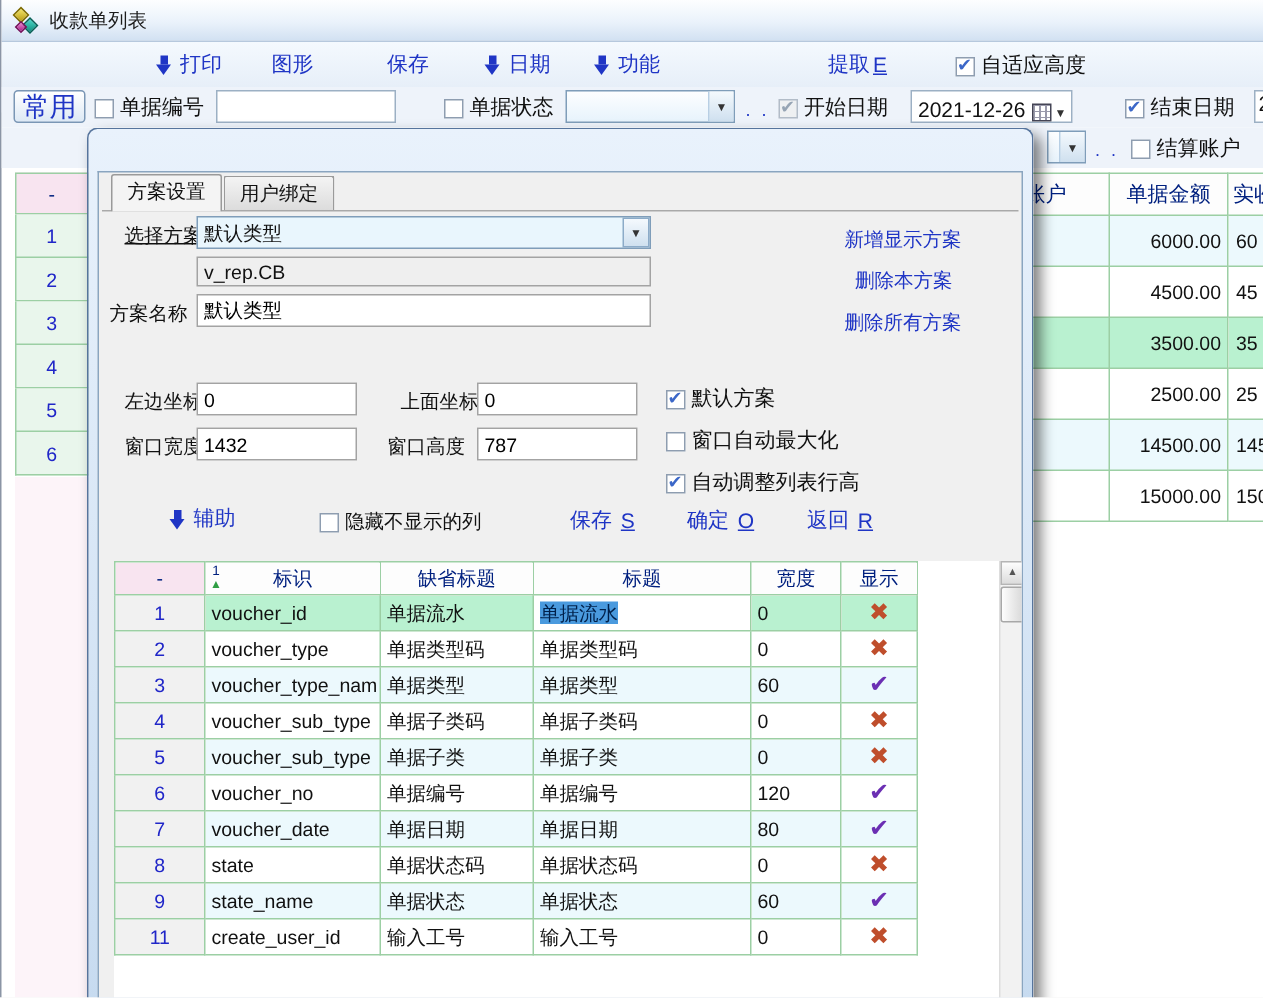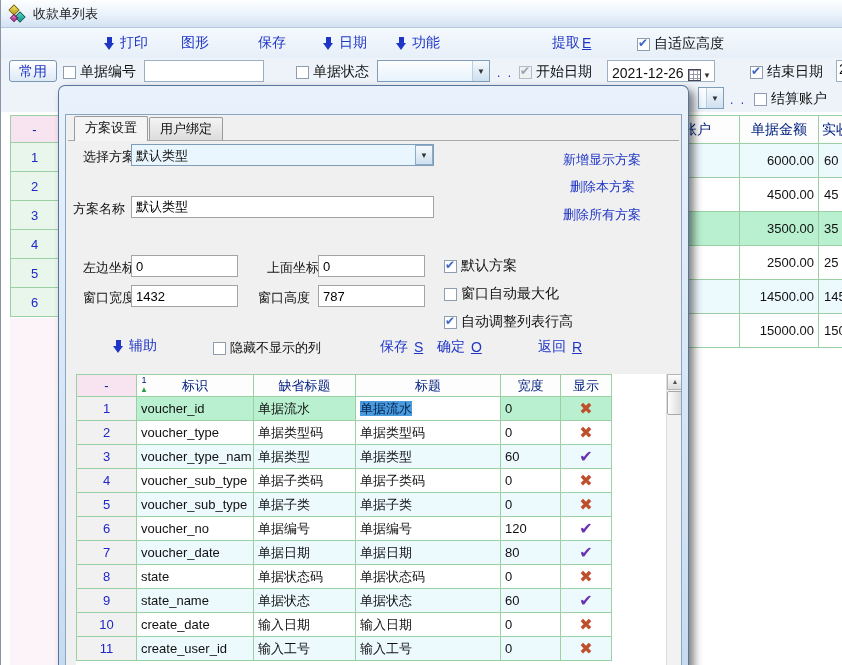--- a/index.html
+++ b/index.html
@@ -24,21 +24,21 @@
   .darr { position:relative; width:11px; height:13px; margin-right:5px; flex:0 0 auto; }
   .darr::before { content:""; position:absolute; left:3px; top:0; width:5px; height:6px; background:#1f35c5; }
   .darr::after  { content:""; position:absolute; left:0; top:6px; border-left:5px solid transparent; border-right:5px solid transparent; border-top:7px solid #1f35c5; }
   .ukey { text-decoration:underline; margin-left:2px; }
 
   .frow { position:absolute; left:0; width:842px; background:#eef3fa; }
   .frow1 { top:58px; height:27px; }
   .frow2 { top:85px; height:27px; background:#eef3fa; }
 
   .btn-common { position:absolute; left:8px; top:2px; width:48px; height:22px; border:1px solid #7a96b5; border-radius:3px;
-    background:linear-gradient(#ffffff,#dde9f5); color:#1f35c5; font-size:14px; text-align:center; line-height:20px; cursor:pointer;}
+    background:linear-gradient(#ffffff,#dde9f5); color:#1f35c5; font-size:18px; text-align:center; line-height:20px; cursor:pointer;}
   .link-more { position:absolute; left:14px; top:4px; color:#1f35c5; font-size:20px; cursor:pointer;margin-top:28px; }
 
   .cb { position:absolute; display:flex; align-items:center; gap:4px; font-size:14px; color:#111; cursor:pointer; }
   .cb .box { width:13px; height:13px; background:#fff; border:1px solid #8e9db0; position:relative; flex:0 0 auto;}
   .cb.checked .box::after { content:"✔"; position:absolute; left:0px; top:-3px; font-size:12px; font-weight:bold; color:#3b67c8; }
   .cb.dim .box { background:#eef0f2; border-color:#b2bcc8; }
   .cb.dim .box::after { color:#96a4b4; }
 
   .tinput { position:absolute; height:22px; border:1px solid #9cb0c4; background:#fff; font-family:inherit; font-size:13px; padding:0 3px; }
   .combo { position:absolute; height:22px; border:1px solid #7f9db9; background:linear-gradient(#fdfeff,#e7f3fc); display:flex; }
@@ -276,25 +276,26 @@
     </tbody>
   </table>
 
   <div class="dlg">
     <div class="dlg-client">
 
       <div class="tabline"></div>
       <span class="tab active" style="left:8px;">方案设置</span>
       <span class="tab" style="left:83px;">用户绑定</span>
 
-      <span class="dlabel" style="left:17px; top:33px;">选择方案</span>
+      <span class="dlabel" style="left:17px; top:33px;text-decoration:underline;">选择方案</span>
       <div class="dcombo" style="left:65px; top:29px; width:303px;">
         <span class="cbody">默认类型</span>
         <span class="cbtn">▼</span>
       </div>
+      <div class="dstatic" style="left:65px; top:56px; width:303px;">v_rep.CB</div>
 
       <span class="dlabel" style="left:7px; top:85px;">方案名称</span>
       <input class="dinput" style="left: 65px; top: 81px; width: 303px;" readonly="" value="默认类型">
 
       <span class="dlink" style="left:497px; top:36px;">新增显示方案</span>
       <span class="dlink" style="left:504px; top:63px;">删除本方案</span>
       <span class="dlink" style="left:497px; top:91px;">删除所有方案</span>
 
       <span class="dlabel" style="left:17px; top:144px;">左边坐标</span>
       <input class="dinput" style="left: 65px; top: 140px; width: 107px;" readonly="" value="0">
@@ -320,21 +321,21 @@
 
       <span class="dbtn" style="left:47px; top:222px;">
           <span class="darr"></span>
           <span>辅助</span>
         </span>
       <span class="cb" style="left:147px; top:224px; font-size:13px;">
         <span class="box"></span>
         <span>隐藏不显示的列</span>
       </span>
       <span class="dbtn" style="left:314px; top:223px;"><span>保存</span>&nbsp;<span class="ukey">S</span></span>
-      <span class="dbtn" style="left:371px; top:223px;"><span>确定</span>&nbsp;<span class="ukey">O</span></span>
+      <span class="dbtn" style="left:392px; top:223px;"><span>确定</span>&nbsp;<span class="ukey">O</span></span>
       <span class="dbtn" style="left:472px; top:223px;"><span>返回</span>&nbsp;<span class="ukey">R</span></span>
 
       <div class="dtblwrap">
         <table class="dtbl">
           <colgroup>
               <col style="width:60px">
               <col style="width:117px">
               <col style="width:102px">
               <col style="width:145px">
               <col style="width:60px">
@@ -423,28 +424,20 @@
             </tr>
             <tr data-sel="false">
               <td class="c-n">9</td>
               <td>state_name</td>
               <td>单据状态</td>
               <td class="c-title">单据状态</td>
               <td class="c-width">60</td>
               <td class="c-show"><span class="mark" data-v="✔">✔</span></td>
             </tr>
             <tr data-sel="false">
-              <td class="c-n">10</td>
-              <td>create_date</td>
-              <td>输入日期</td>
-              <td class="c-title">输入日期</td>
-              <td class="c-width">0</td>
-              <td class="c-show"><span class="mark" data-v="✖">✖</span></td>
-            </tr>
-            <tr data-sel="false">
               <td class="c-n">11</td>
               <td>create_user_id</td>
               <td>输入工号</td>
               <td class="c-title">输入工号</td>
               <td class="c-width">0</td>
               <td class="c-show"><span class="mark" data-v="✖">✖</span></td>
             </tr>
           </tbody>
         </table>
       </div>

